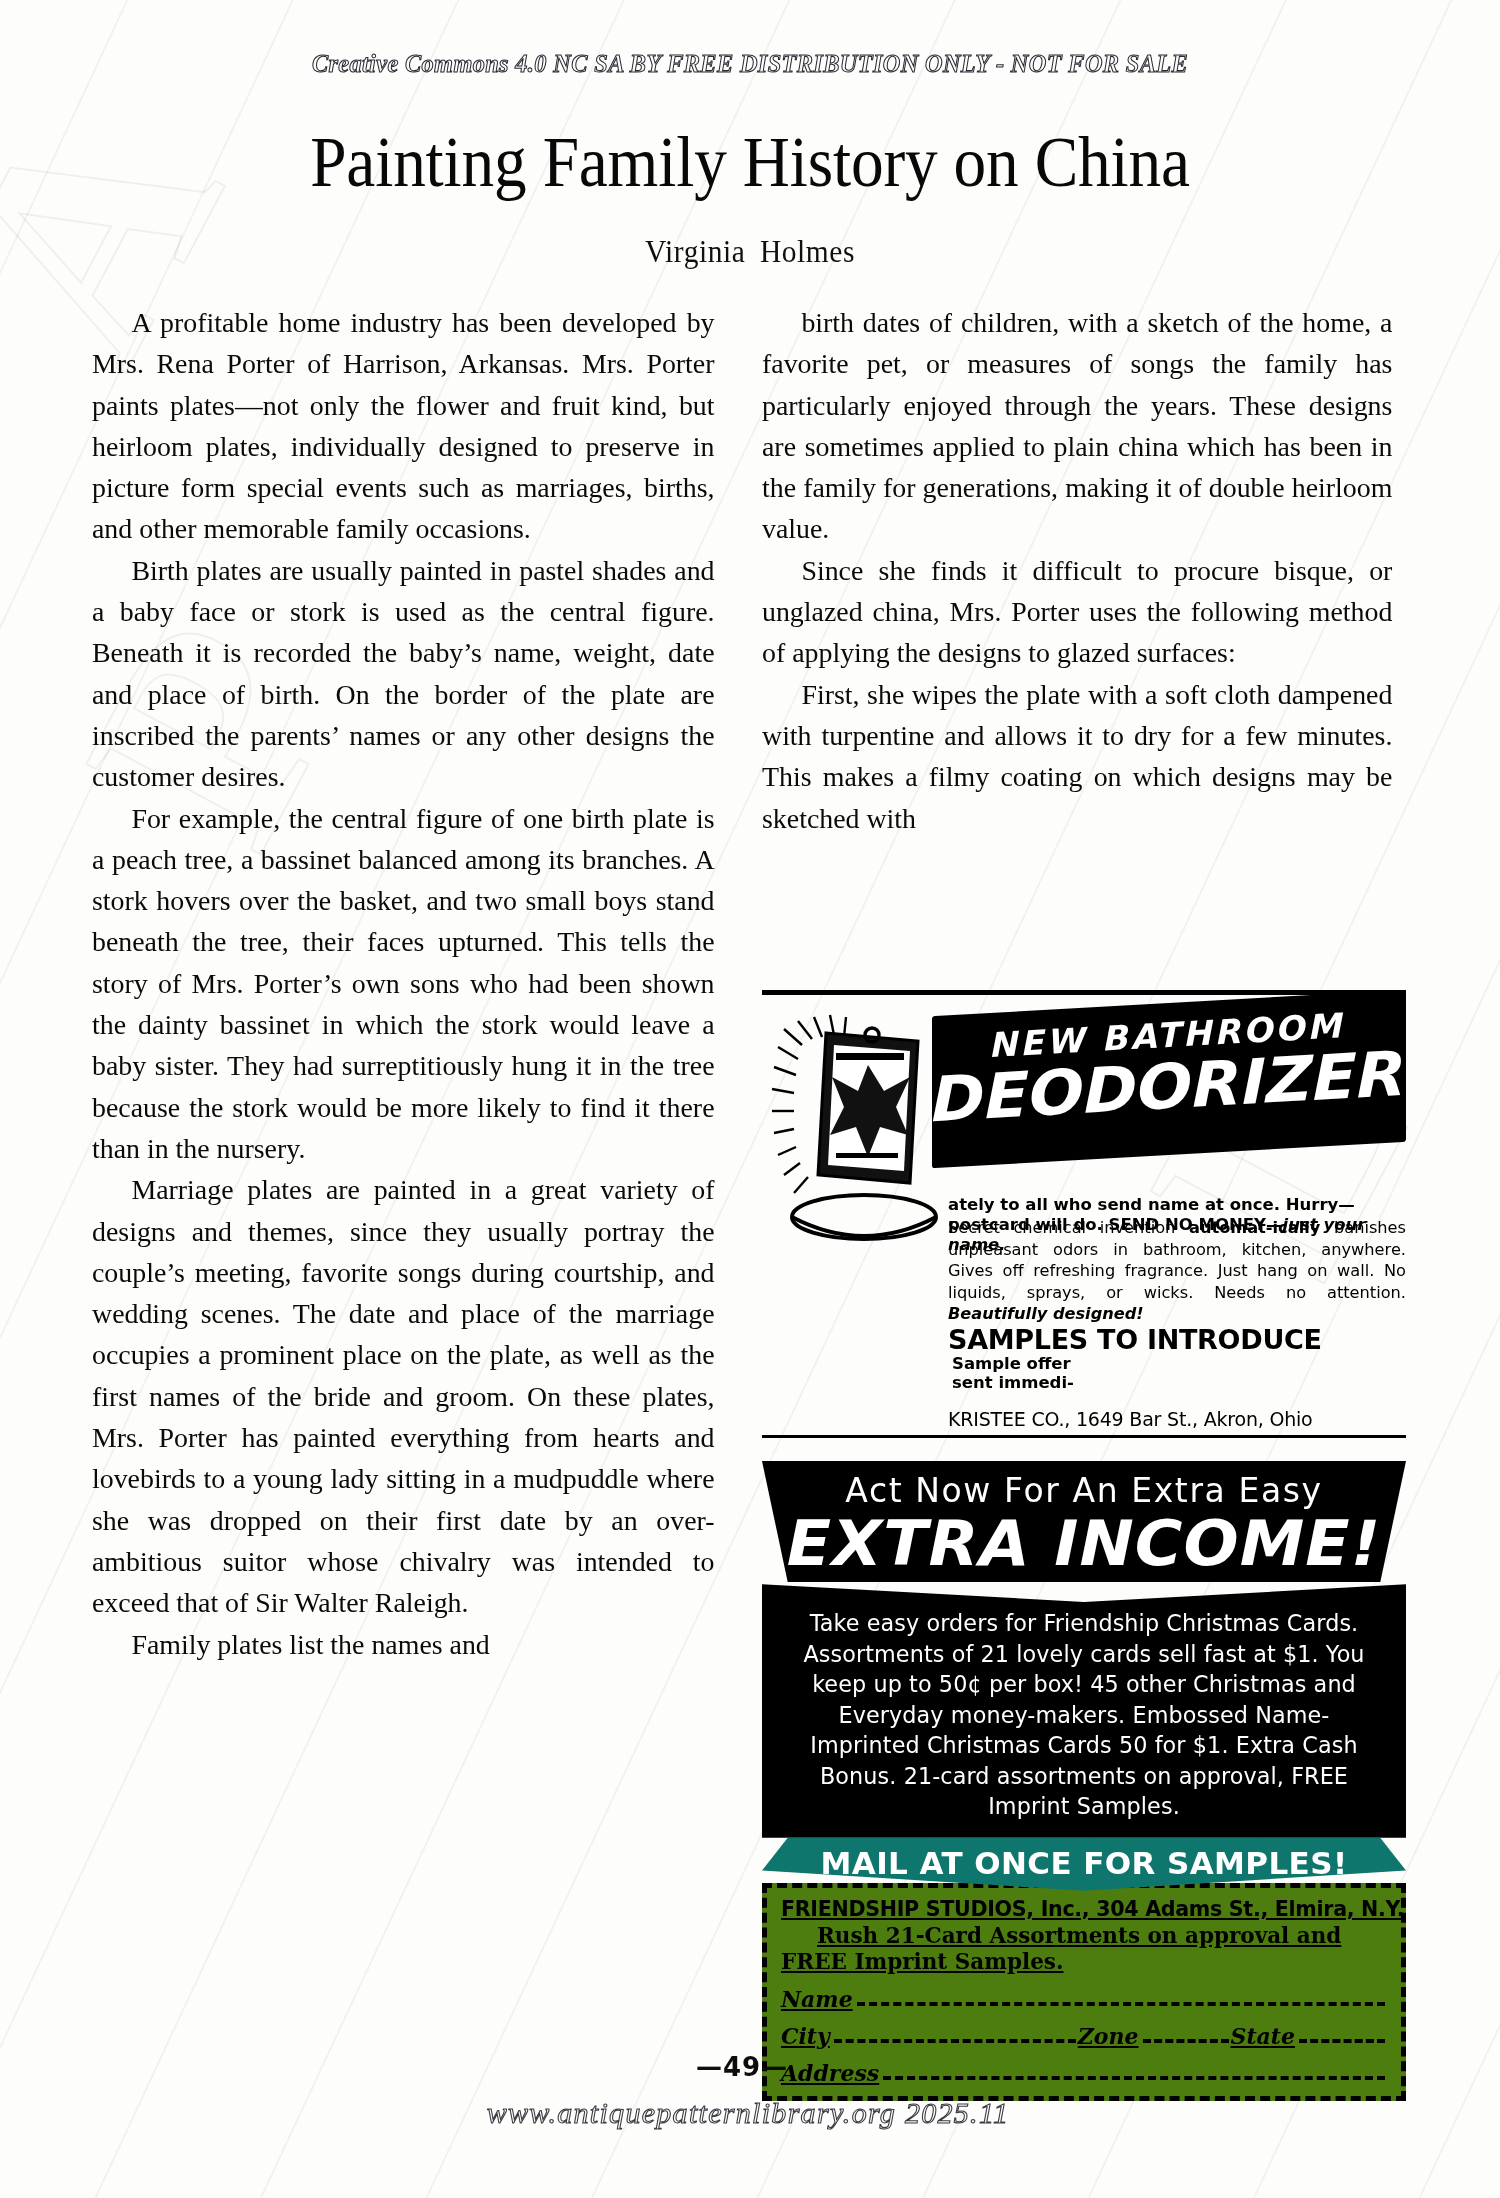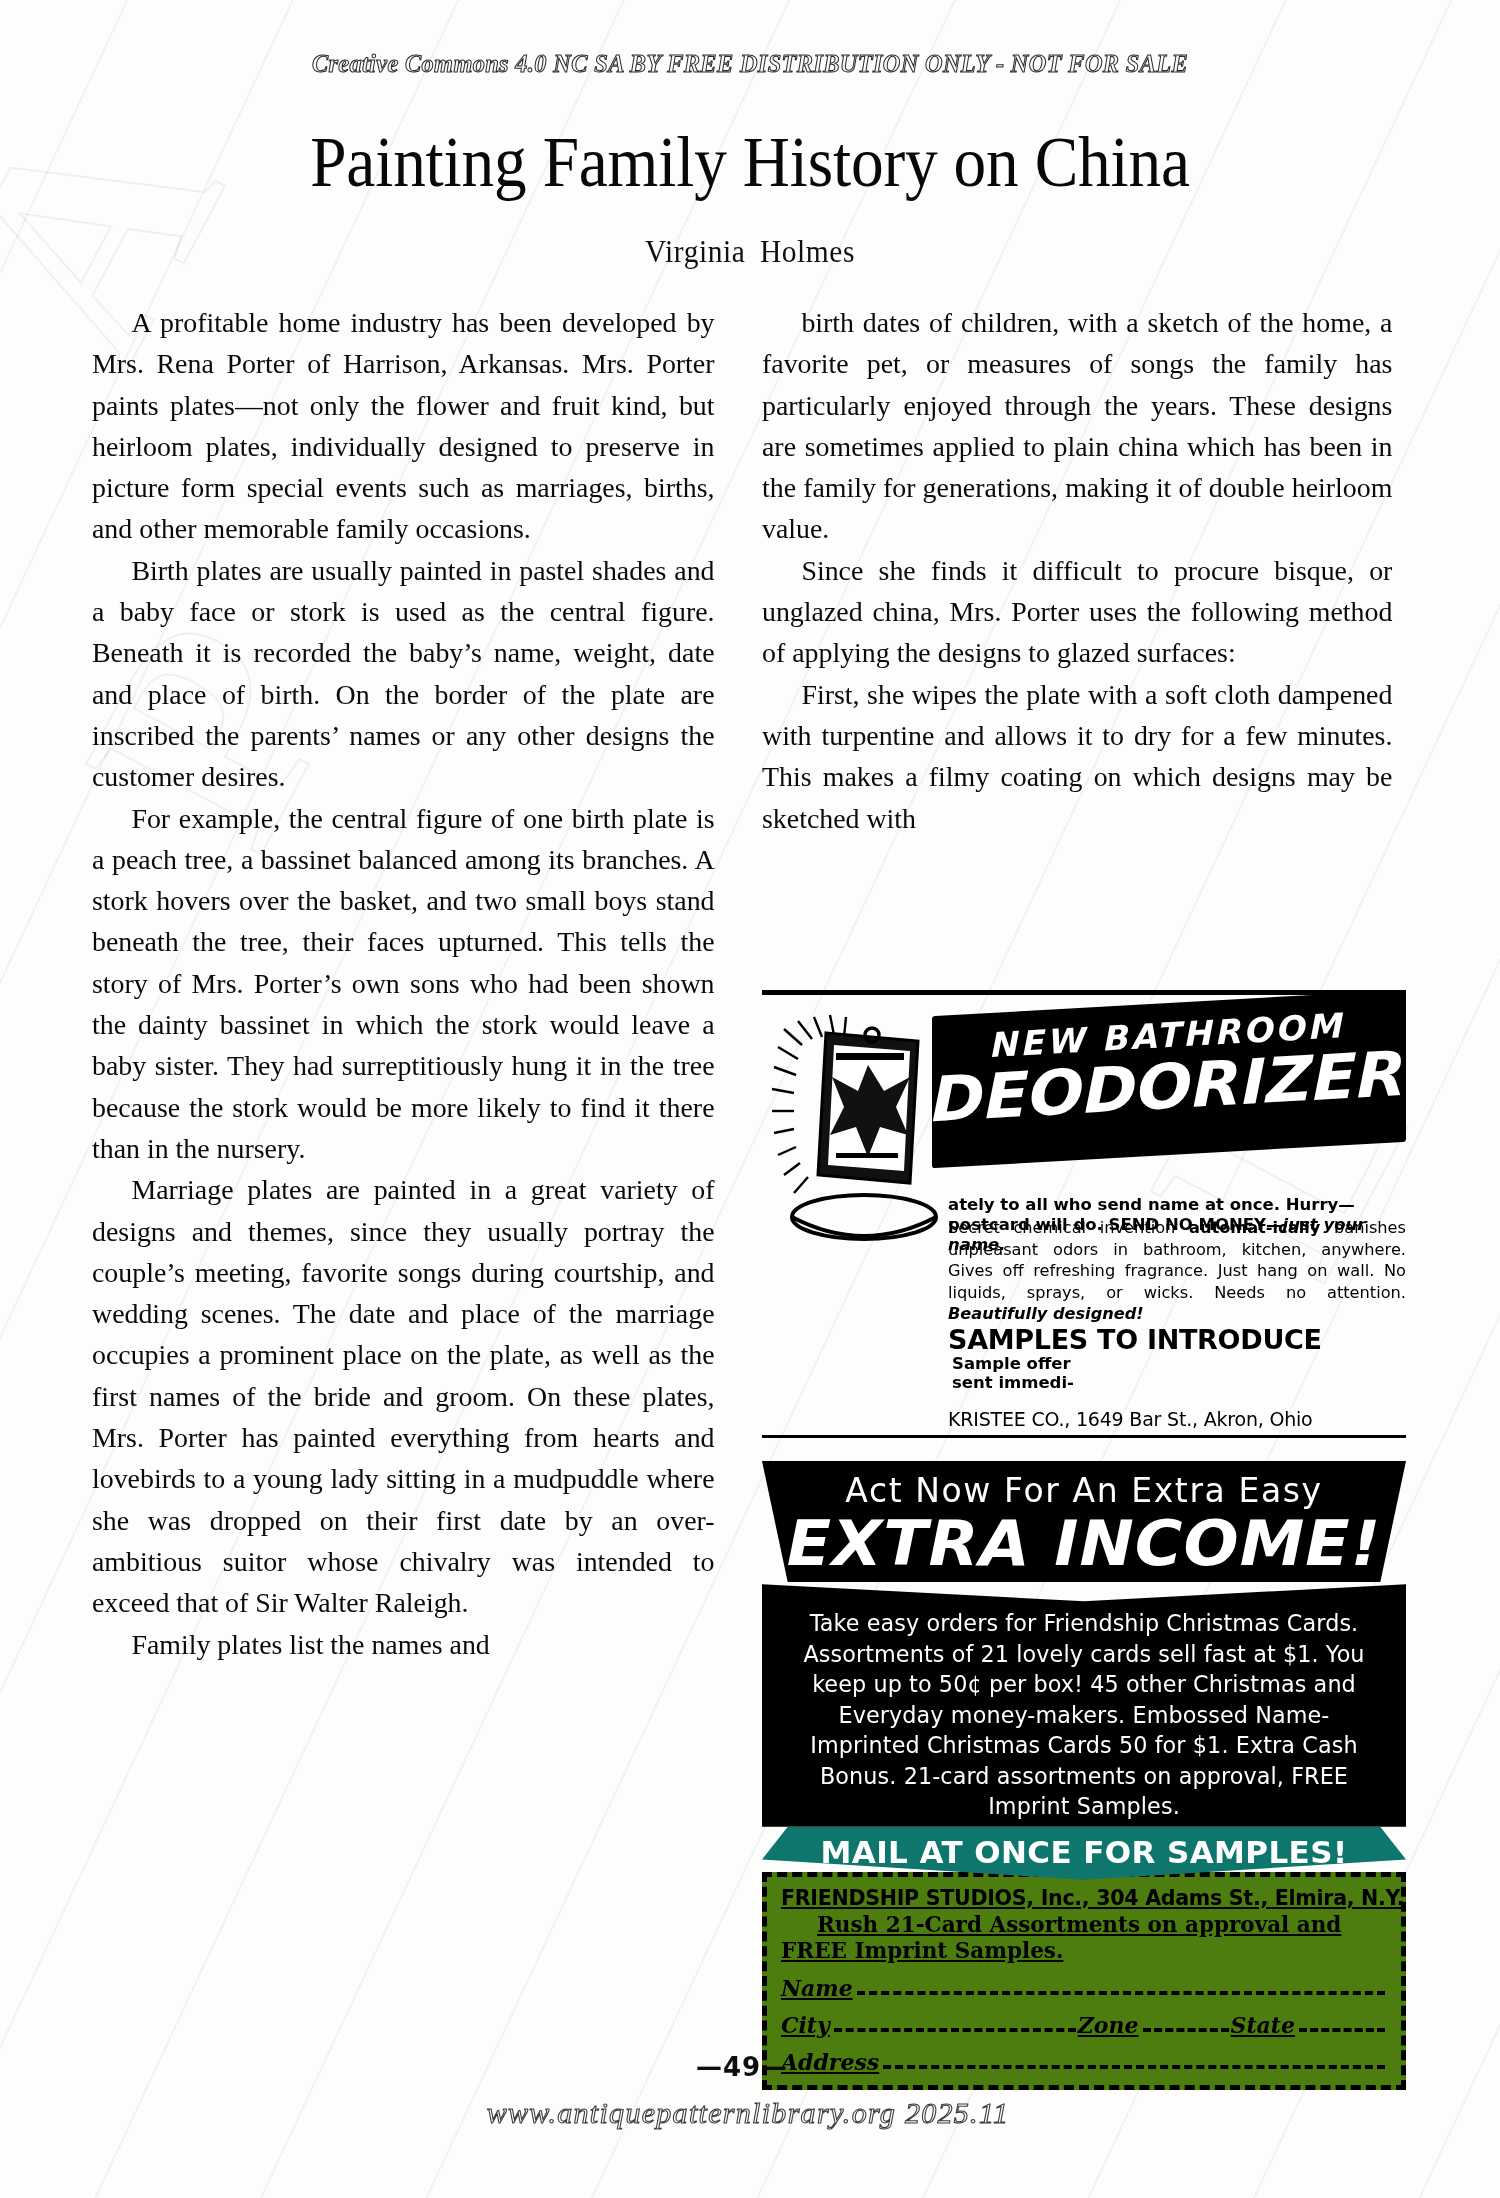--- a/index.html
+++ b/index.html
@@ -256,21 +256,21 @@
     font-size: 63px;
     line-height: 1.02;
     letter-spacing: 1px;
     margin-top: 2px;
     transform: scaleX(1.03);
   }
   #inc-body {
     background: #000;
     color: #fff;
     margin-top: 2px;
-    padding: 24px 26px 5px 26px;
+    padding: 24px 26px 16px 26px;
     clip-path: polygon(0 0, 50% 7%, 100% 0, 100% 100%, 0 100%);
     font-family: "DejaVu Sans", sans-serif;
     font-size: 22.3px;
     line-height: 30.5px;
     text-align: center;
     letter-spacing: 0.1px;
   }
   #inc-cta {
     background: #0f766e;
     color: #fff;

